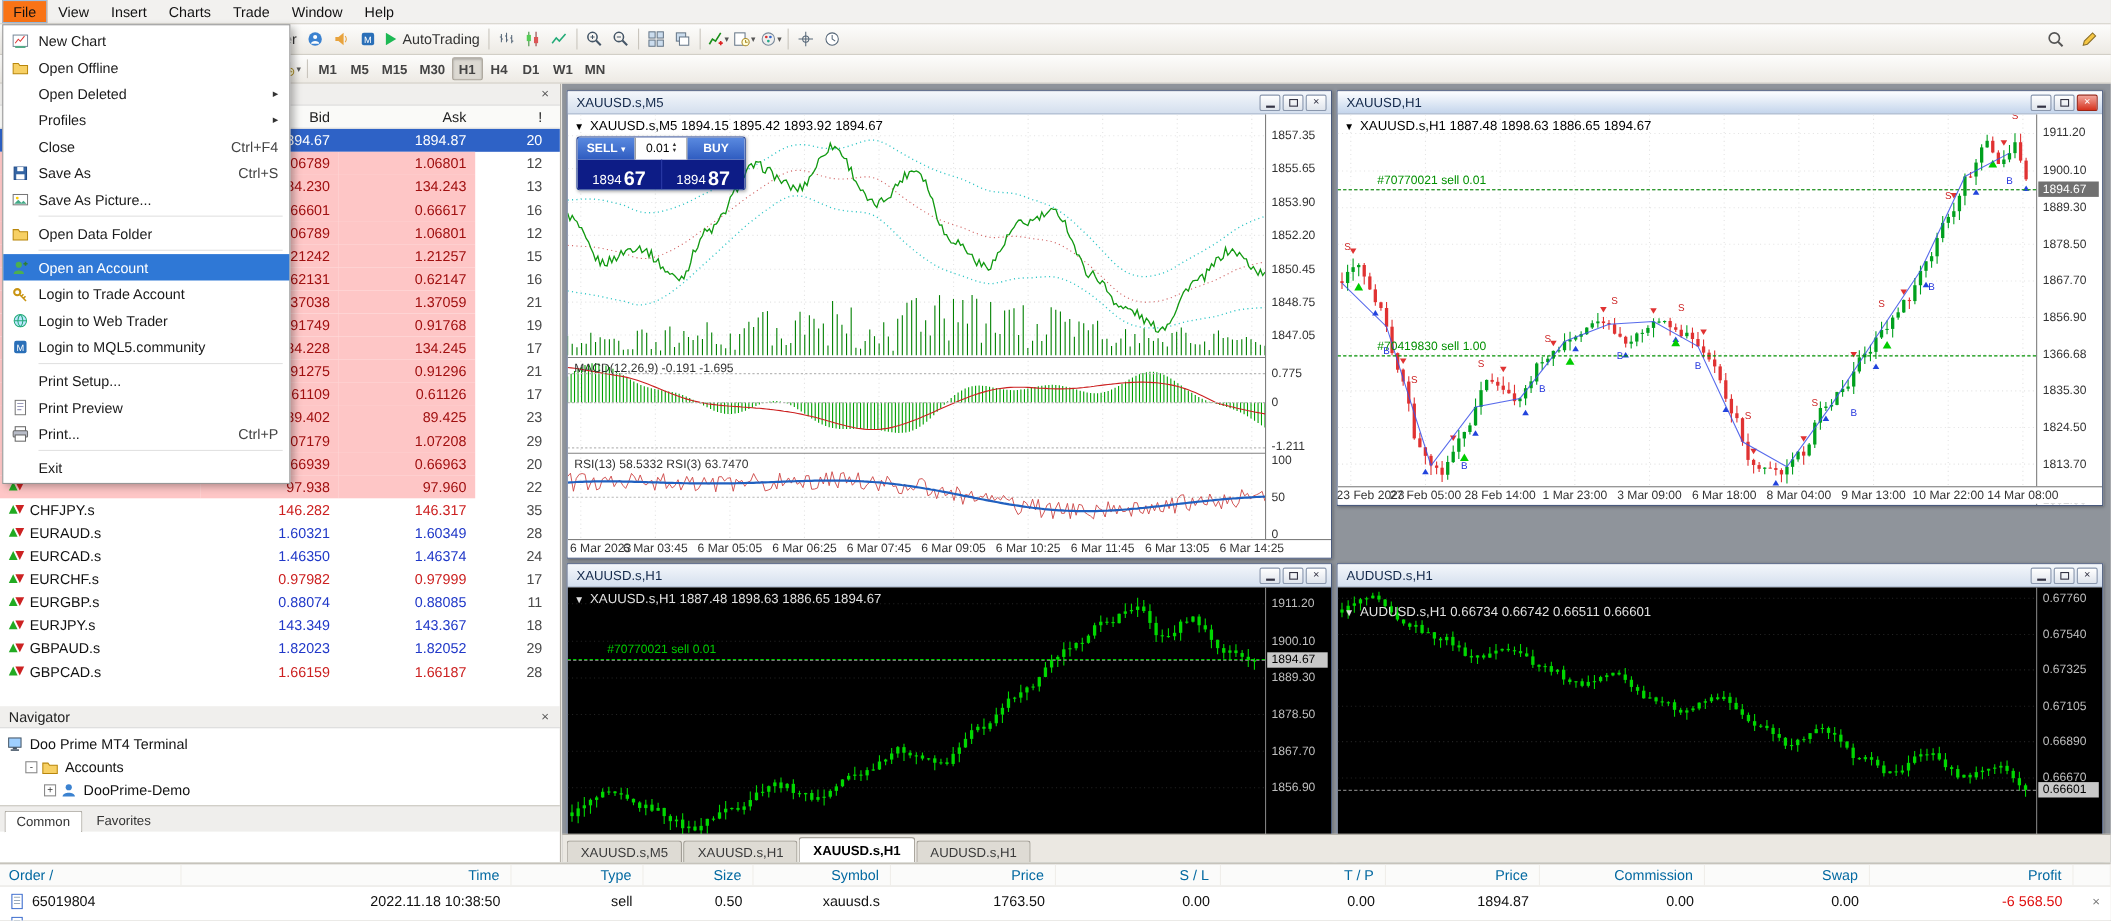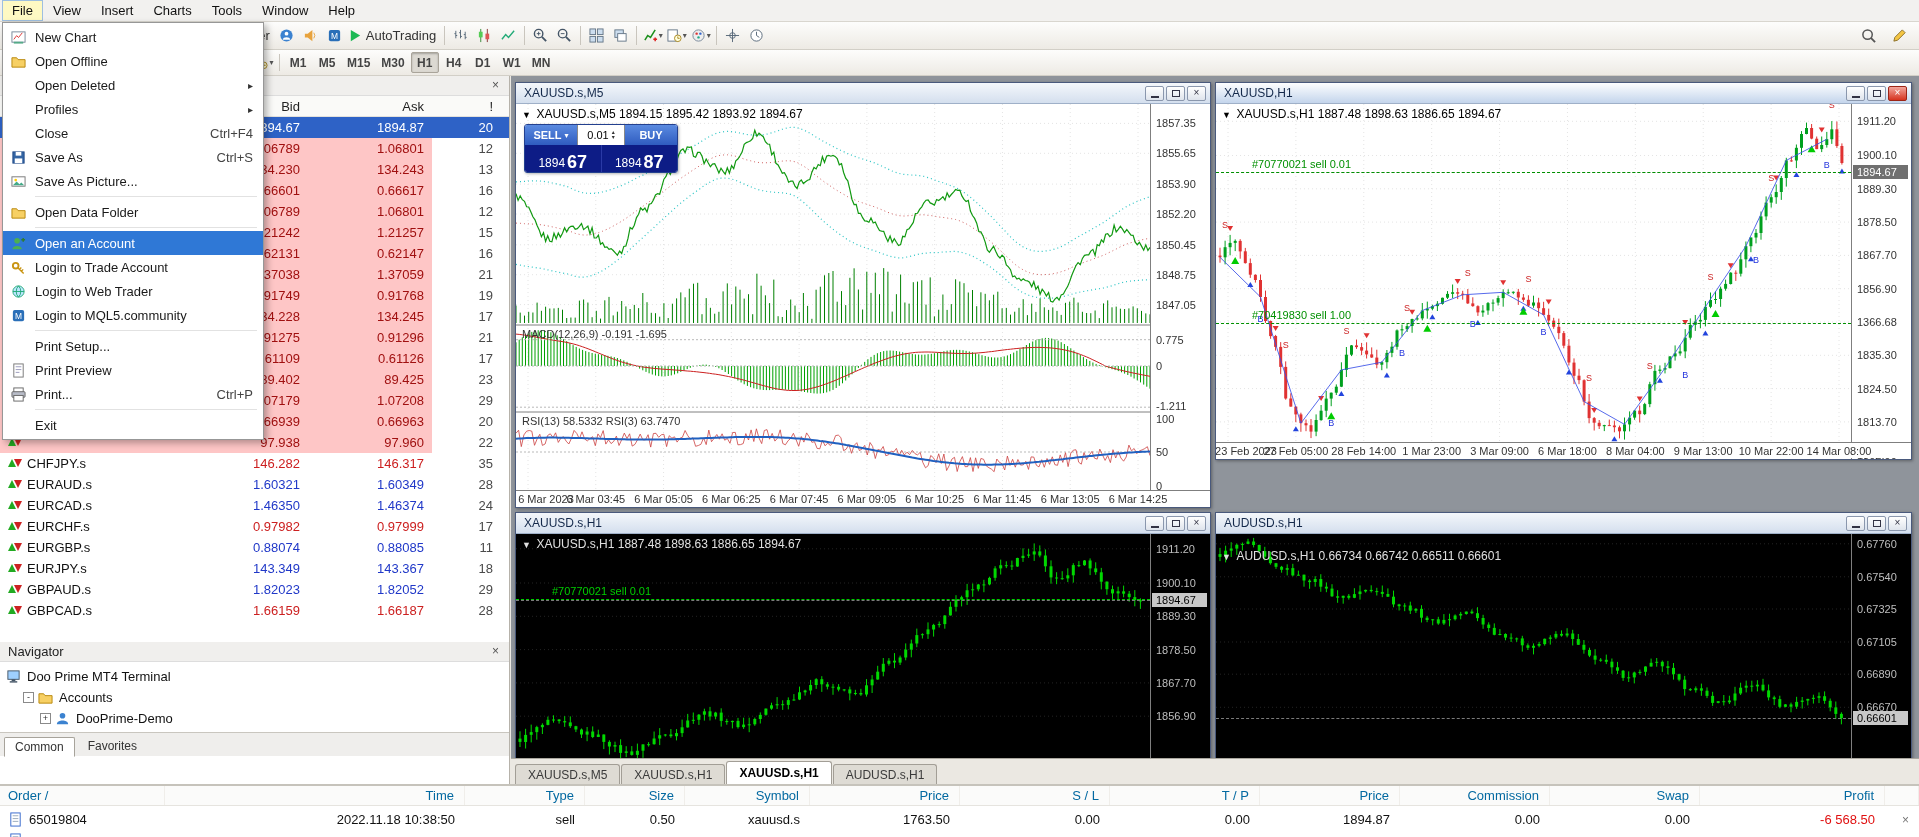--- a/index.html
+++ b/index.html
@@ -3,21 +3,21 @@
 <meta charset="utf-8">
 <style>
 *{margin:0;padding:0;box-sizing:border-box}
 html,body{width:1919px;height:837px;overflow:hidden}
 body{font-family:"Liberation Sans","DejaVu Sans",sans-serif;font-size:13px;color:#111;background:#ebe8e2}
 #app{position:relative;width:1919px;height:837px;overflow:hidden;background:#ebe8e2}
 
 
 #menubar{position:absolute;left:0;top:0;width:100%;height:22px;background:#f2f1ef;border-bottom:1px solid #d9d6cf;display:flex;align-items:stretch;padding-left:2px;z-index:60}
 .menu-item{display:flex;align-items:center;padding:0 9px;font-size:13px;cursor:default;border:1px solid transparent}
-.menu-item.open{background:#fef9c3;border:1px solid #9ebfe0}
+.menu-item.open{background:#f97316;border:1px solid #9ebfe0}
 
 
 .toolbar{position:absolute;left:0;width:100%;display:flex;align-items:center;background:linear-gradient(#fdfdfc,#edeae4);border-bottom:1px solid #d2cfc7;padding:0 4px;gap:1px}
 #toolbar1{top:22px;height:28px;z-index:20}
 #toolbar2{top:50px;height:26px;z-index:20}
 .tbtn{height:23px;min-width:23px;display:flex;align-items:center;justify-content:center;border:1px solid transparent;border-radius:2px;color:#333}
 .tbtn .lbl{padding:0 3px;font-size:13px;white-space:nowrap}
 .tarr{font-size:8px;color:#555;margin-left:1px}
 .tsep{width:1px;align-self:stretch;margin:4px 3px;background:#c9c5bd}
 .tf-btn{height:21px;min-width:28px;padding:0 4px;display:flex;align-items:center;justify-content:center;font-size:12px;font-weight:bold;color:#444;border:1px solid transparent;border-radius:2px}
@@ -117,21 +117,21 @@
 </style>
 </head>
 <body>
 
 <div id="app">
   <div id="menubar">
       <span class="menu-item open">File</span>
       <span class="menu-item">View</span>
       <span class="menu-item">Insert</span>
       <span class="menu-item">Charts</span>
-      <span class="menu-item">Tools</span>
+      <span class="menu-item">Trade</span>
       <span class="menu-item">Window</span>
       <span class="menu-item">Help</span>
     </div>
   <div id="toolbar1" class="toolbar">
       <div class="tbtn">
         <span class="tb-ic" style="display: flex; align-items: center;">
           <svg width="15" height="15" viewBox="0 0 16 16" xmlns="http://www.w3.org/2000/svg">
             <rect x="1" y="2" width="14" height="11" fill="#fff" stroke="#789"></rect>
             <path d="M3 10 l3-4 2 2 4-5" stroke="#d33" fill="none"></path>
             <path d="M3 13.5 h10" stroke="#5a8" stroke-width="2"></path>

